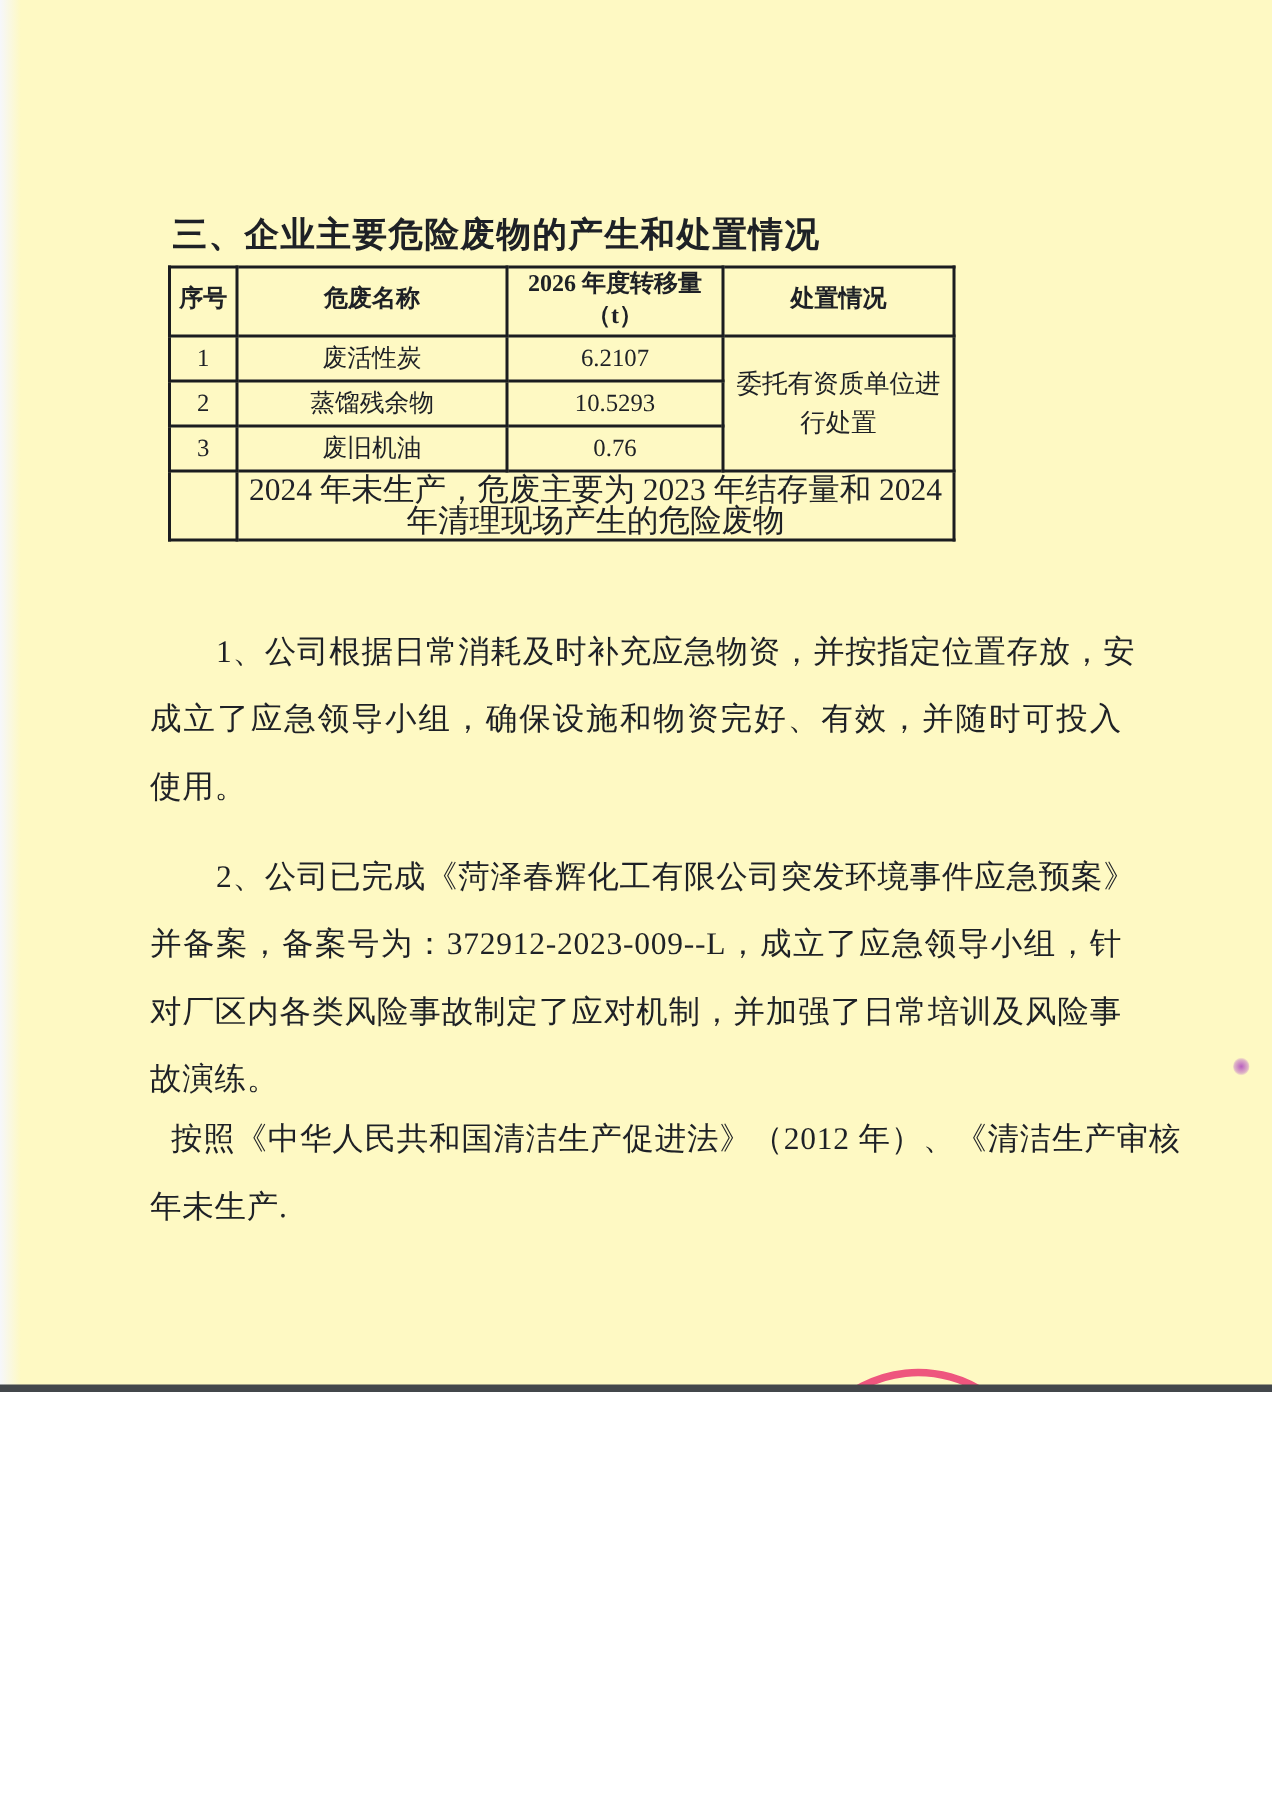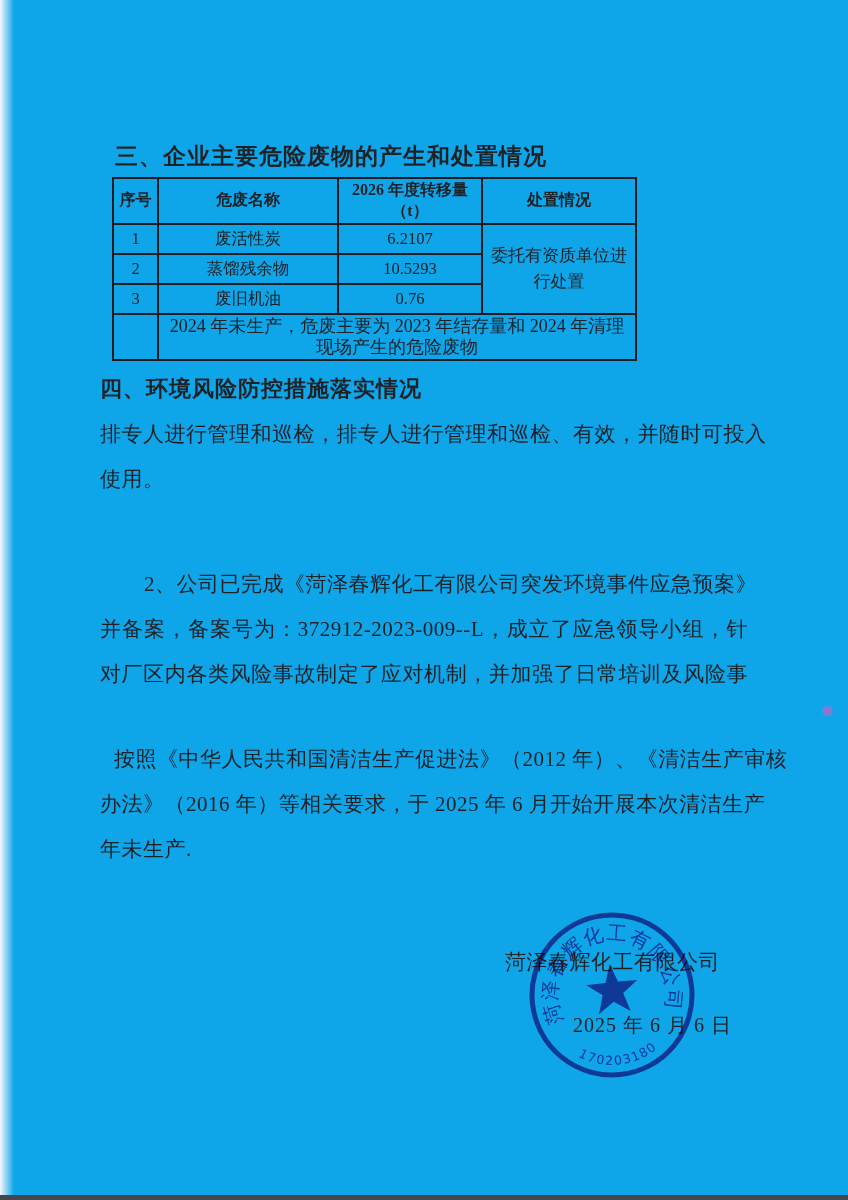--- a/index.html
+++ b/index.html
@@ -1,19 +1,19 @@
 <!DOCTYPE html>
 <html><head>
 <meta charset="utf-8">
 <style>
   html,body{margin:0;padding:0;}
   .page{
     position:relative;
-    width:848px;height:1200px;
-    background:#0ea5e9;
+    width:848px;height:928px;
+    background:#fef9c3;
     overflow:hidden;
     font-family:"Liberation Serif","DejaVu Serif",serif;
     color:#1e2126;
   }
   .scan-left-edge{
     position:absolute;left:0;top:0;width:14px;height:1200px;
     background:linear-gradient(90deg,#f6f7fb,rgba(246,247,251,0));
   }
   .scan-bottom-edge{
     position:absolute;left:0;bottom:0;width:848px;height:5px;
@@ -38,21 +38,21 @@
   }
   .waste-table td,.waste-table th{
     border:2px solid #1b1d20;
     text-align:center;
     vertical-align:middle;
     padding:1px 2px;
     line-height:1.3;
   }
   .waste-table th{font-weight:700;font-size:16px;height:33px;}
   .waste-table .r{height:30px;}
-  .waste-table .note-row td{height:40px;line-height:21px;font-size:18px;}
+  .waste-table .note-row td{height:40px;line-height:21px;font-size:21px;}
   .waste-table .disposal-cell{line-height:26px;font-size:17px;}
 
   
   .para{
     position:absolute;left:100px;width:648px;
     font-size:21px;
   }
   .para .ln{
     height:45px;line-height:45px;
     text-align:justify;text-align-last:justify;
@@ -130,36 +130,36 @@
       <td>废旧机油</td>
       <td>0.76</td>
     </tr>
     <tr class="note-row">
       <td></td>
       <td colspan="3">2024 年未生产，危废主要为 2023 年结存量和 2024 年清理现场产生的危险废物</td>
     </tr>
   </tbody>
     </table>
 
-  <div class="heading heading-4">四、环境风险防控措施落实情况</div>
 
   <div class="para p1">
-    <div class="ln">排专人进行管理和巡检，排专人进行管理和巡检、有效，并随时可投入</div>
+    <div class="ln ind2">1、公司根据日常消耗及时补充应急物资，并按指定位置存放，安</div>
+    <div class="ln">成立了应急领导小组，确保设施和物资完好、有效，并随时可投入</div>
     <div class="ln last">使用。</div>
   </div>
 
   <div class="para p2">
     <div class="ln ind2">2、公司已完成《菏泽春辉化工有限公司突发环境事件应急预案》</div>
     <div class="ln">并备案，备案号为：372912-2023-009--L，成立了应急领导小组，针</div>
     <div class="ln">对厂区内各类风险事故制定了应对机制，并加强了日常培训及风险事</div>
+    <div class="ln last">故演练。</div>
   </div>
 
   <div class="para p3">
     <div class="ln ind05">按照《中华人民共和国清洁生产促进法》（2012 年）、《清洁生产审核</div>
-    <div class="ln">办法》（2016 年）等相关要求，于 2025 年 6 月开始开展本次清洁生产</div>
     <div class="ln last">年未生产.</div>
   </div>
 
   <div class="sig-company">菏泽春辉化工有限公司</div>
   <div class="sig-date">2025 年 6 月 6 日</div>
 
   <svg class="stamp" viewBox="0 0 200 200" xmlns="http://www.w3.org/2000/svg">
     <defs>
       <path id="sealTopArc" d="M 47.15 118.24 A 55 55 0 1 1 146.85 118.24" fill="none"></path>
       <path id="sealBotArc" d="M 56.85 152.34 A 70 70 0 0 0 137.15 152.34" fill="none"></path>

